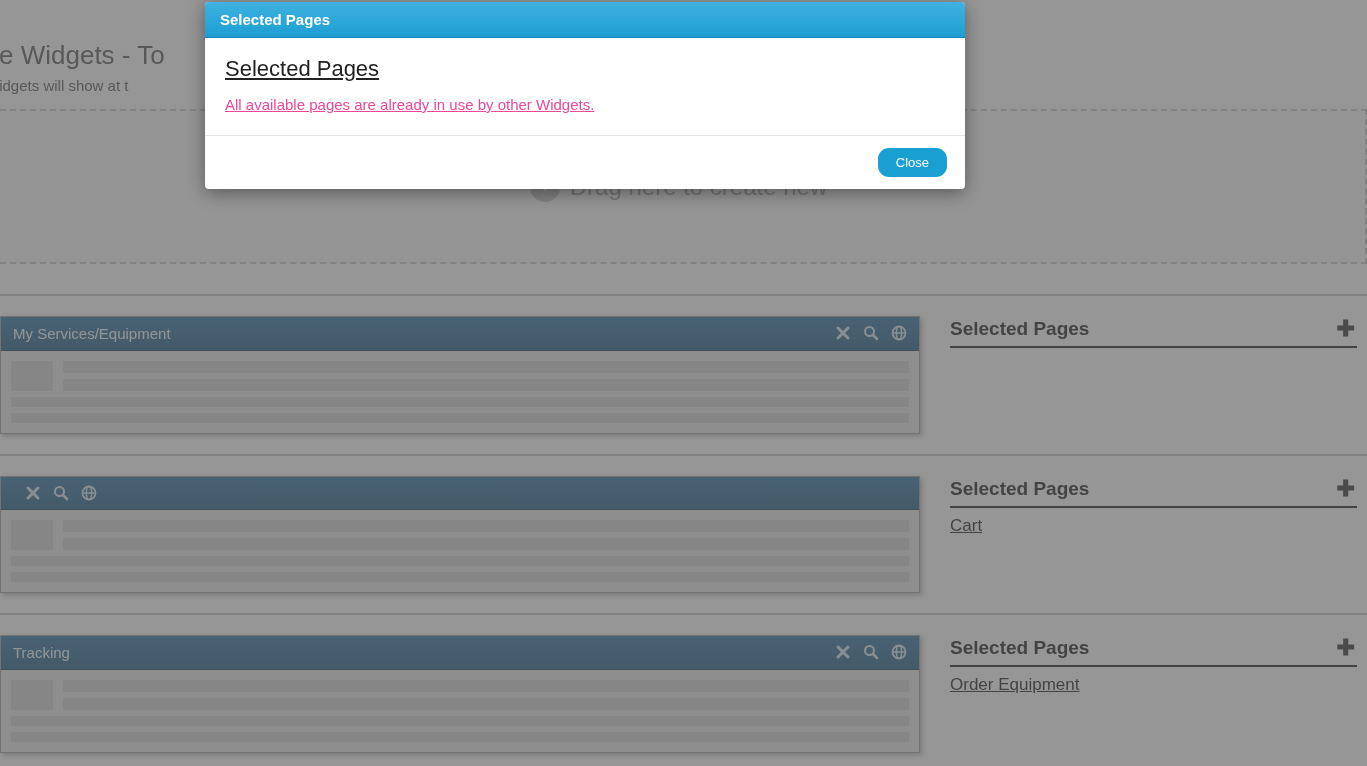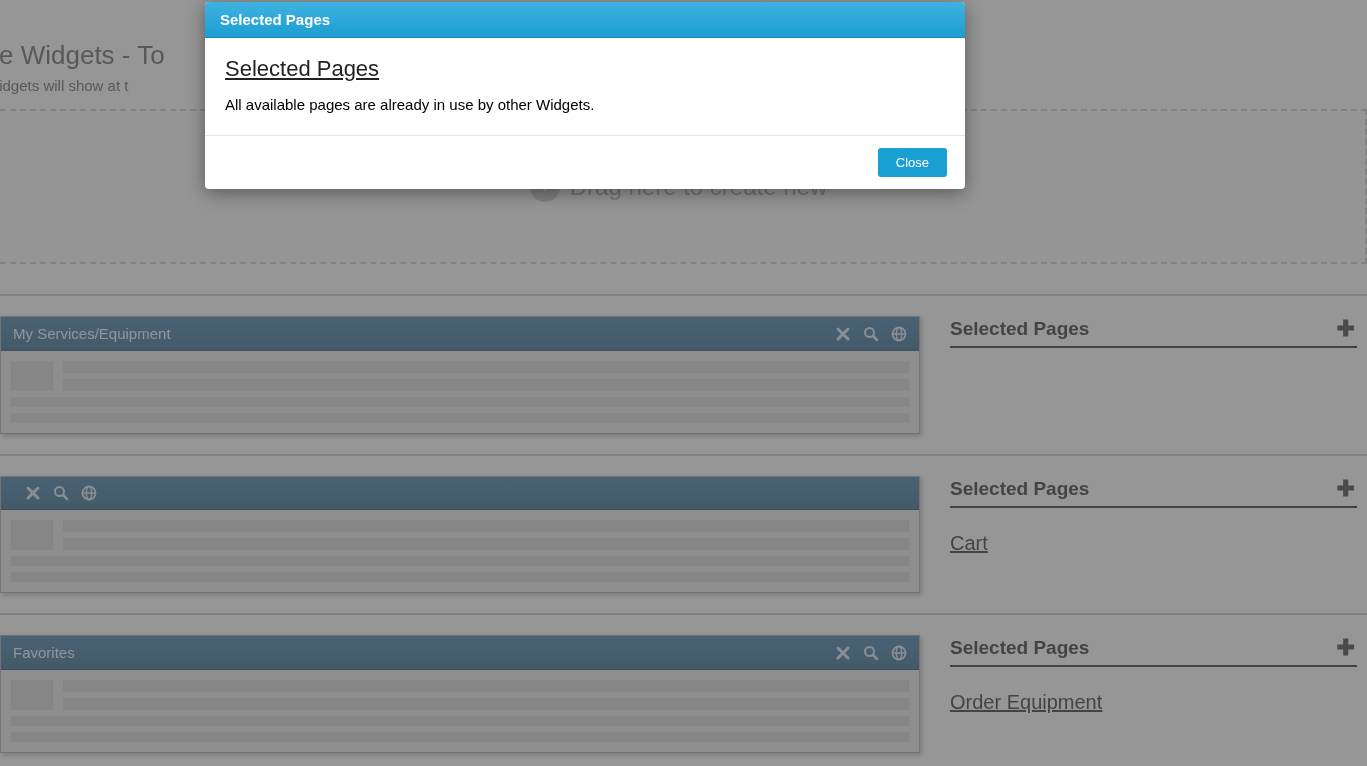--- a/index.html
+++ b/index.html
@@ -64,21 +64,21 @@
       border: 1px solid #999;
       background: #dcdcdc;
       box-shadow: 2px 2px 5px rgba(0,0,0,0.3);
     }
     .widget-header {
       background: linear-gradient(#2f6e9a, #245a80);
       color: #e5eef4;
       padding: 8px 12px;
       font-size: 15px;
       display: flex;
-      align-items: center;
+      align-items: flex-start;
       border-bottom: 1px solid #1b4560;
     }
     .widget-header .title { flex: 1; }
     .widget-header .icon {
       margin-left: 12px;
       cursor: pointer;
       opacity: 0.9;
     }
     .widget-header svg { width: 16px; height: 16px; fill: #dfe9f0; display: block; }
 
@@ -109,25 +109,25 @@
       color: #222;
       flex: 1;
     }
     .side-header .plus {
       font-size: 22px;
       font-weight: bold;
       cursor: pointer;
       padding: 0 2px;
     }
     .side-link {
-      font-size: 20px;
+      font-size: 17px;
       color: #222;
       text-decoration: underline;
       display: inline-block;
-      margin-top: 18px;
+      margin-top: 2px;
       cursor: pointer;
     }
 
     
     .overlay {
       position: absolute;
       inset: 0;
       background: rgba(90,90,90,0.6);
       z-index: 100;
     }
@@ -155,33 +155,34 @@
     }
     .modal-body h2 {
       font-size: 22px;
       font-weight: 400;
       text-decoration: underline;
       margin-bottom: 14px;
       color: #222;
     }
     .modal-body p {
       font-size: 15px;
-      color: #000000;
+      color: #ec4899;
+      text-decoration: underline;
     }
     .modal-footer {
       border-top: 1px solid #e5e5e5;
       padding: 12px 18px;
       text-align: right;
     }
     .btn-close {
       background: #1a9fd3;
       color: #fff;
       border: none;
       padding: 7px 18px;
-      border-radius: 3px;
+      border-radius: 11px;
       font-size: 13px;
       cursor: pointer;
     }
 
     .content-wrap { padding: 40px 0 0 0; margin-left: -10px; }
   </style>
 </head>
 <body>
 
 <div class="page">
@@ -278,21 +279,21 @@
           <h3>Selected Pages</h3>
           <span class="plus">✚</span>
         </div>
         <a class="side-link">Cart</a>
       </div>
     </div>
 
     <div class="widget-row">
       <div class="widget-card">
         <div class="widget-header">
-          <span class="title">Favorites</span>
+          <span class="title">Tracking</span>
           <span class="icon">
             <svg viewBox="0 0 16 16">
                 <path d="M3 3l10 10M13 3L3 13" stroke="#dfe9f0" stroke-width="3" stroke-linecap="round" fill="none"></path>
               </svg>
           </span>
           <span class="icon">
             <svg viewBox="0 0 16 16">
                 <circle cx="6.5" cy="6.5" r="4.5" stroke="#dfe9f0" stroke-width="2" fill="none"></circle>
                 <line x1="10" y1="10" x2="14" y2="14" stroke="#dfe9f0" stroke-width="2.5" stroke-linecap="round"></line>
               </svg>

